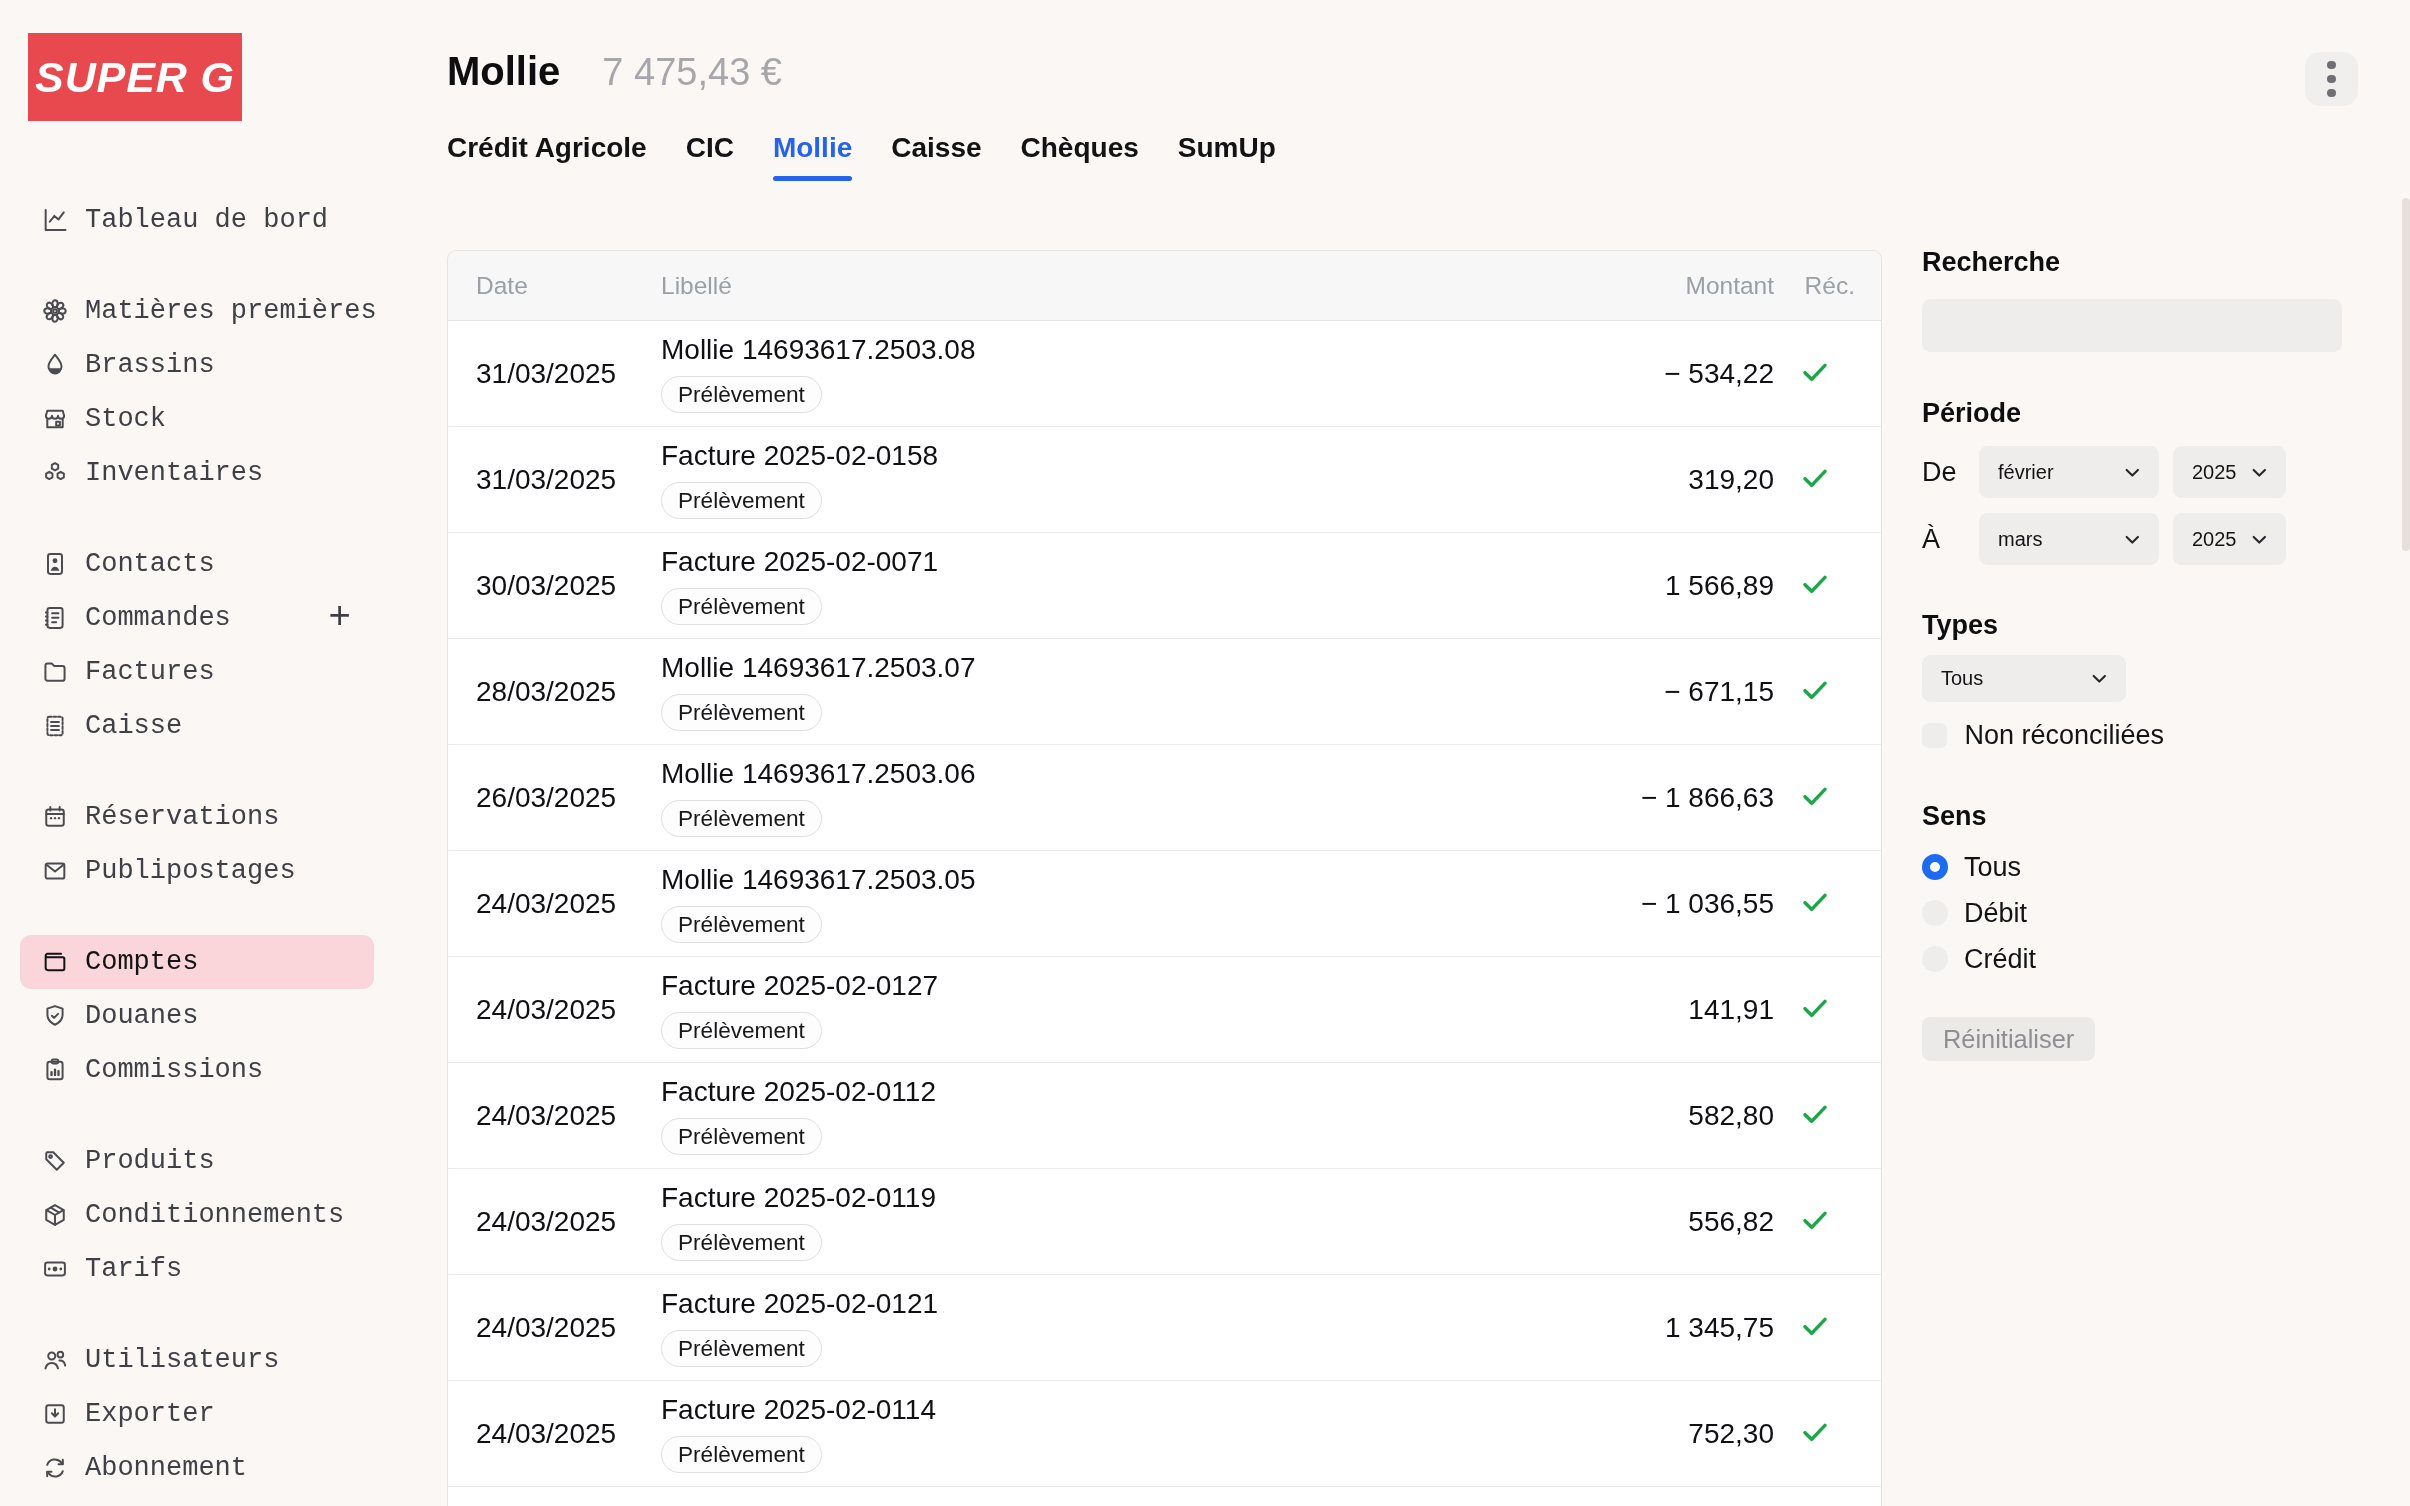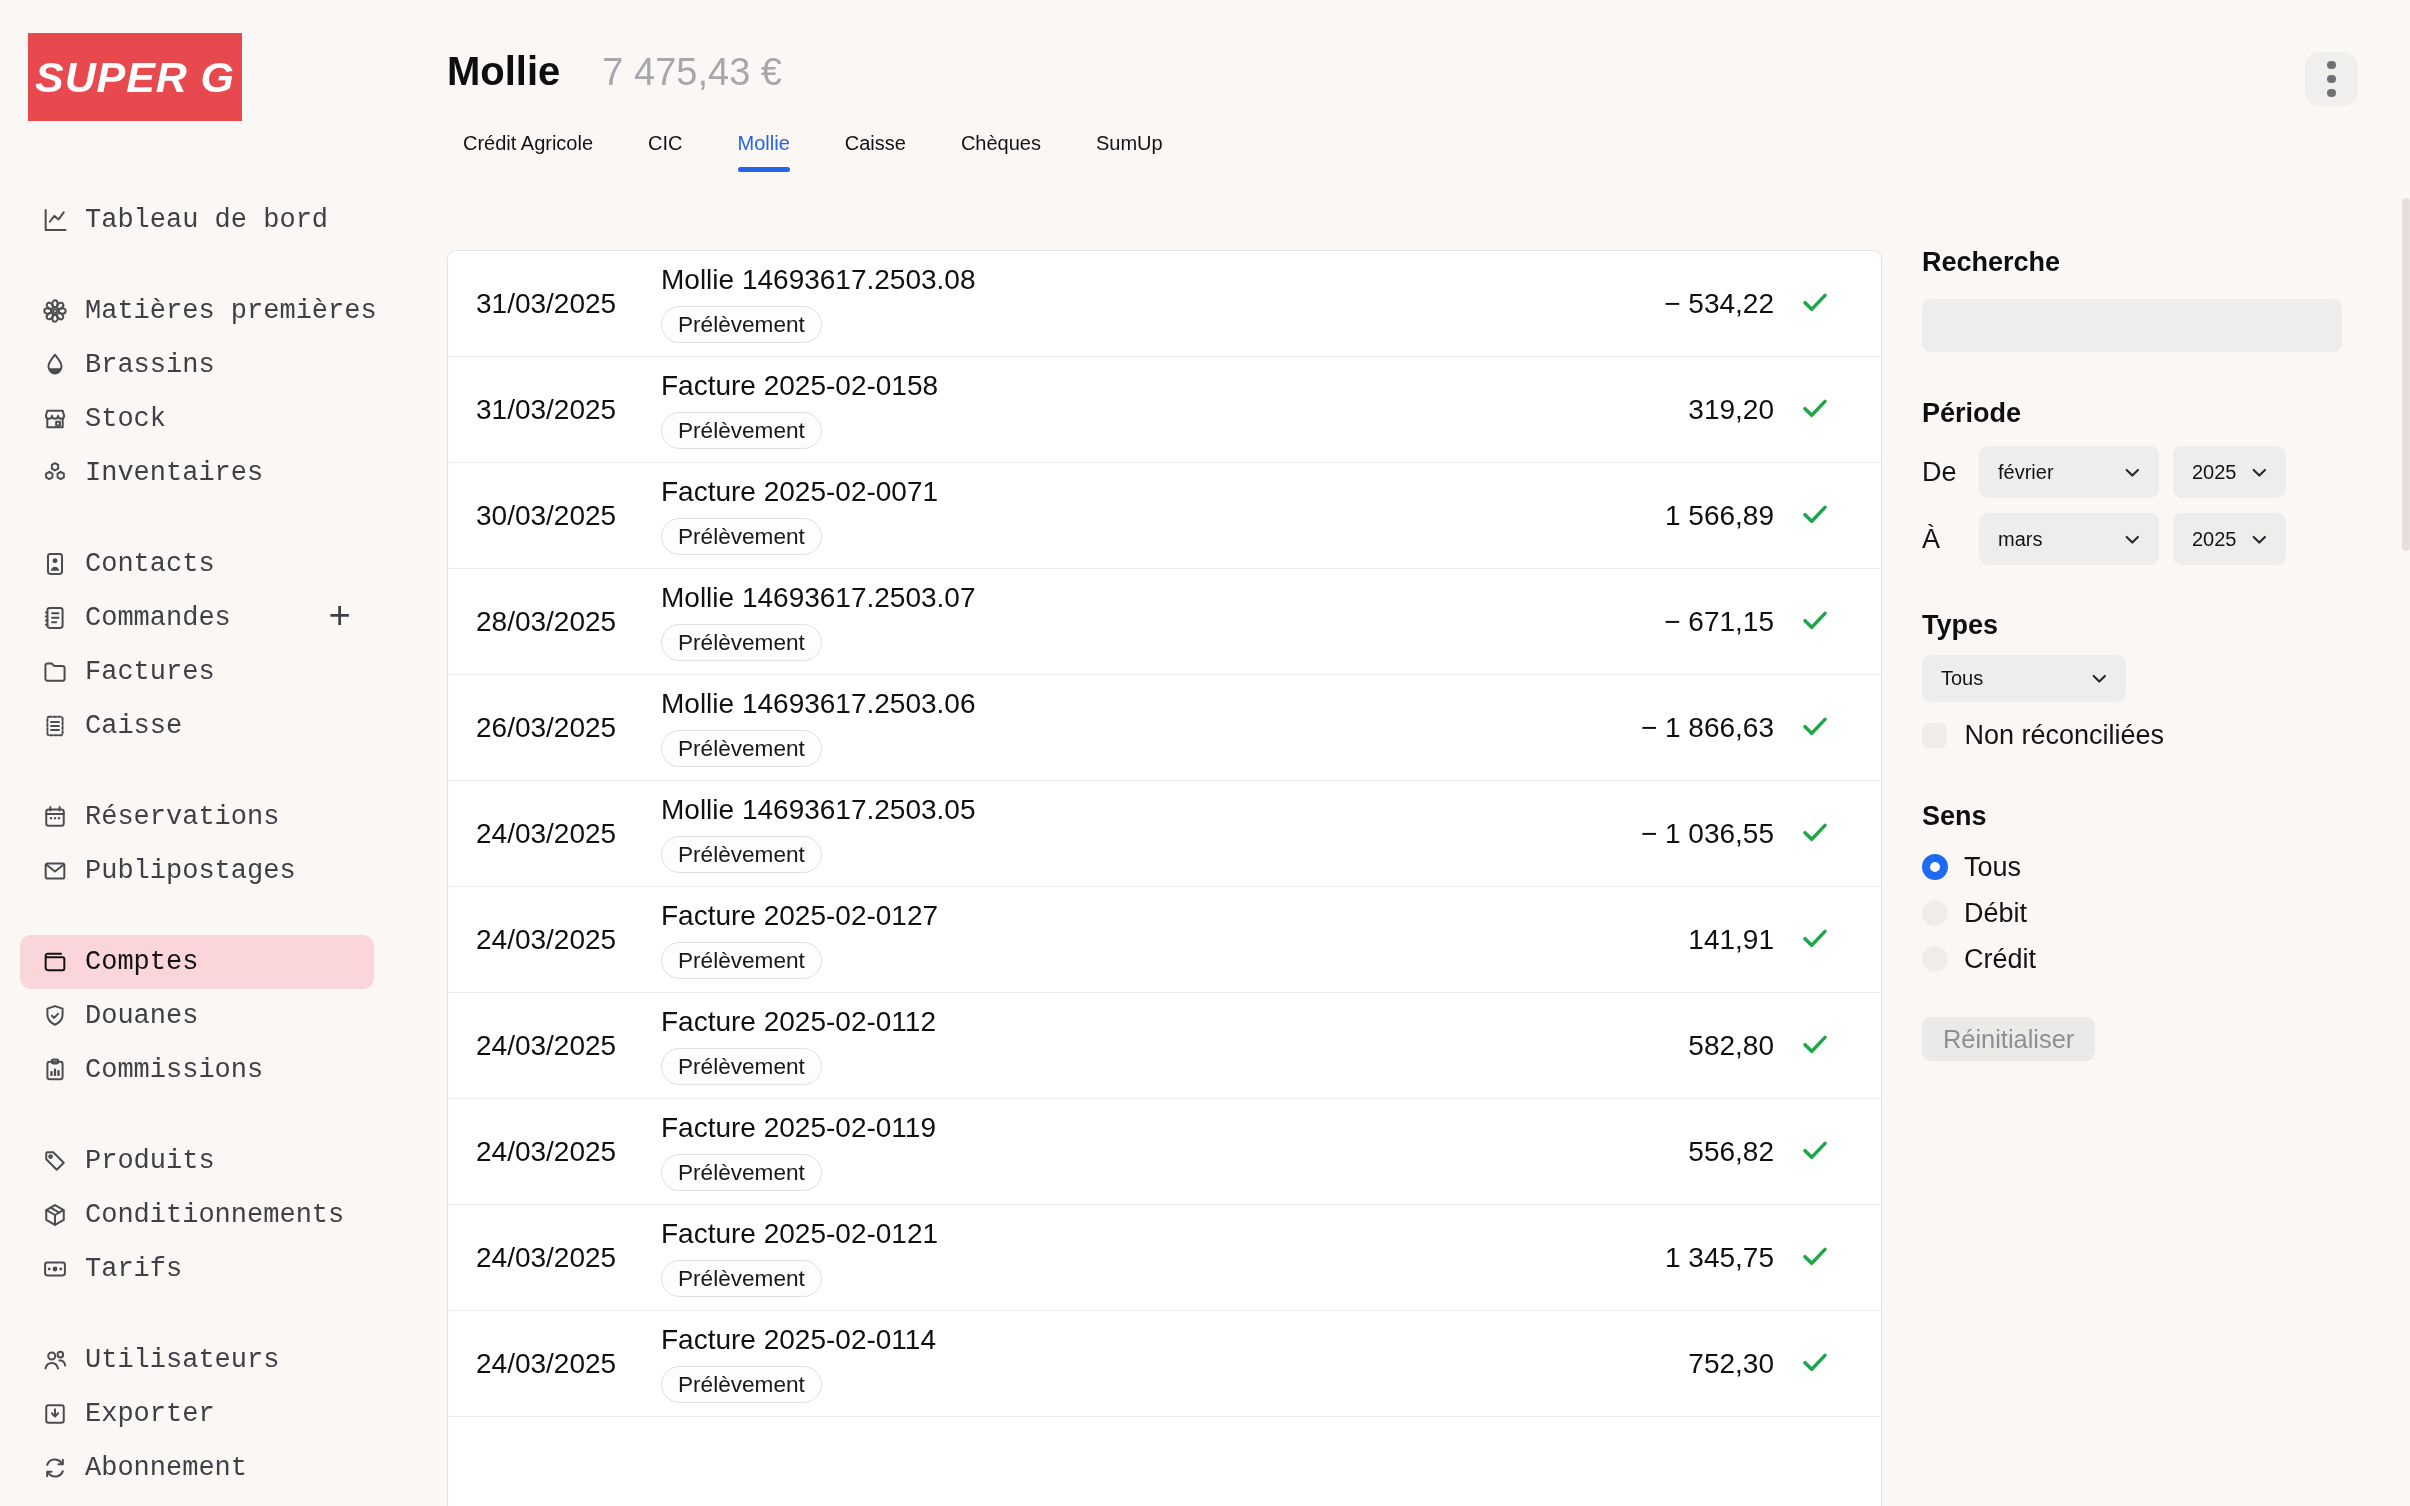--- a/index.html
+++ b/index.html
@@ -23,21 +23,21 @@
   .nav-action { margin-left:auto; font-size:38px; font-weight:300; color:#3F3F46; line-height:1; margin-right:1.9px; }
   .nav-item.active { background:#FAD5DA; color:#131316; }
   .nav-item.active .nav-icon svg { stroke:#131316; }
   .nav-item.active .nav-label { font-weight:500; }
 
   
   .page-header { position:absolute; left:447px; top:49px; display:flex; align-items:baseline; gap:42px; }
   .page-title { font-size:40px; font-weight:700; color:#0E0E10; }
   .balance { font-size:38px; font-weight:400; color:#A6A6AB; }
   .tabs { position:absolute; left:447px; top:132px; display:flex; gap:39px; }
-  .tab { position:relative; font-size:20px; font-weight:400; color:#131316; padding-bottom:21px; cursor:pointer; white-space:nowrap;margin-left:16px; }
+  .tab { position:relative; font-size:28px; font-weight:700; color:#131316; padding-bottom:21px; cursor:pointer; white-space:nowrap; }
   .tab.active { color:#2563EB; }
   .tab.active::after { content:''; position:absolute; left:0; right:0; bottom:3.8px; height:5.6px; border-radius:2.8px; background:#2563EB; }
 
   .menu-btn { position:absolute; left:2305px; top:52px; width:53px; height:54px; border:none;
               background:#F0EFED; border-radius:15px; display:flex; flex-direction:column;
               align-items:center; justify-content:center; gap:5.6px; cursor:pointer; }
   .menu-btn i { width:8.5px; height:8.5px; border-radius:50%; background:#6F6F74; }
 
   
   .table { position:absolute; left:447px; top:250px; width:1435px; height:1281px;
@@ -333,20 +333,26 @@
         <div class="tab">Chèques</div>
         <div class="tab">SumUp</div>
       </div>
     <button class="menu-btn">
       <i></i>
         <i></i>
         <i></i>
     </button>
 
     <div class="table">
+      <div class="thead">
+        <div class="th-date">Date</div>
+        <div class="th-label">Libellé</div>
+        <div class="th-amount">Montant</div>
+        <div class="th-rec">Réc.</div>
+      </div>
       <div id="tbody">
           <div class="trow">
     <div class="td-date">31/03/2025</div>
     <div class="td-label">
       <div class="row-title">Mollie 14693617.2503.08</div>
       <span class="badge">Prélèvement</span>
     </div>
     <div class="td-amount">− 534,22</div>
     <div class="td-rec">
               <span><svg viewBox="0 0 24 24">

